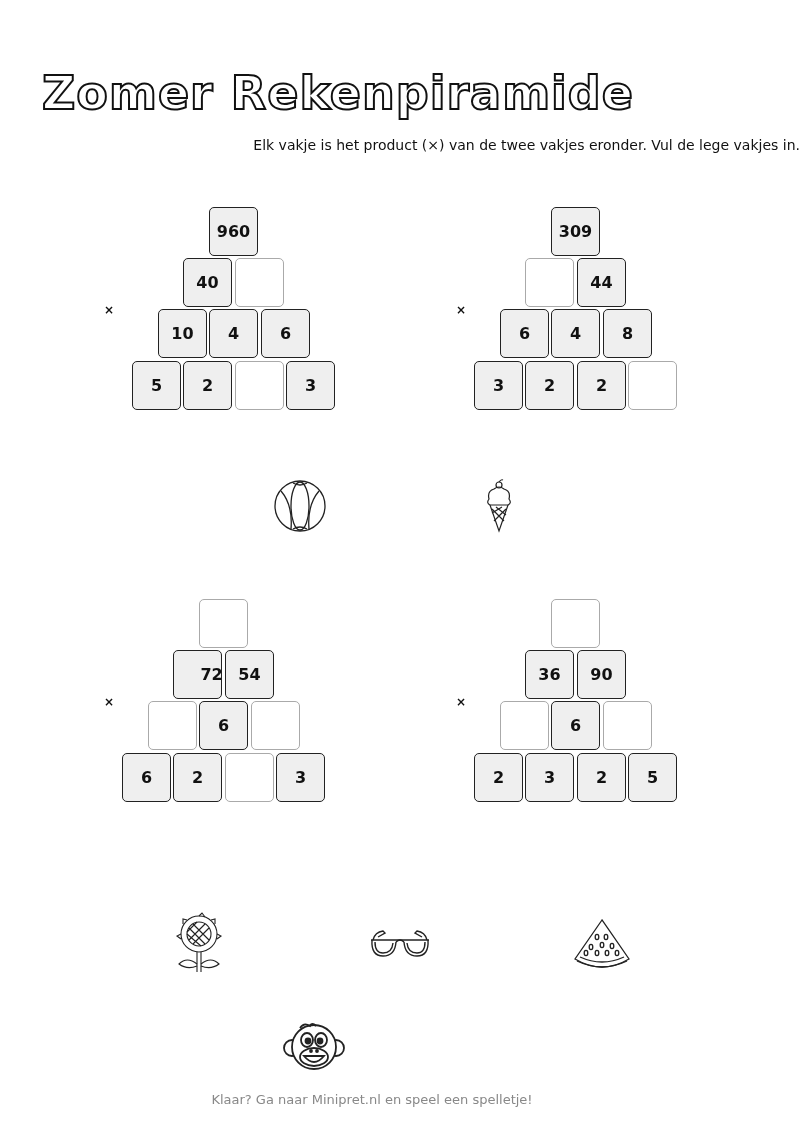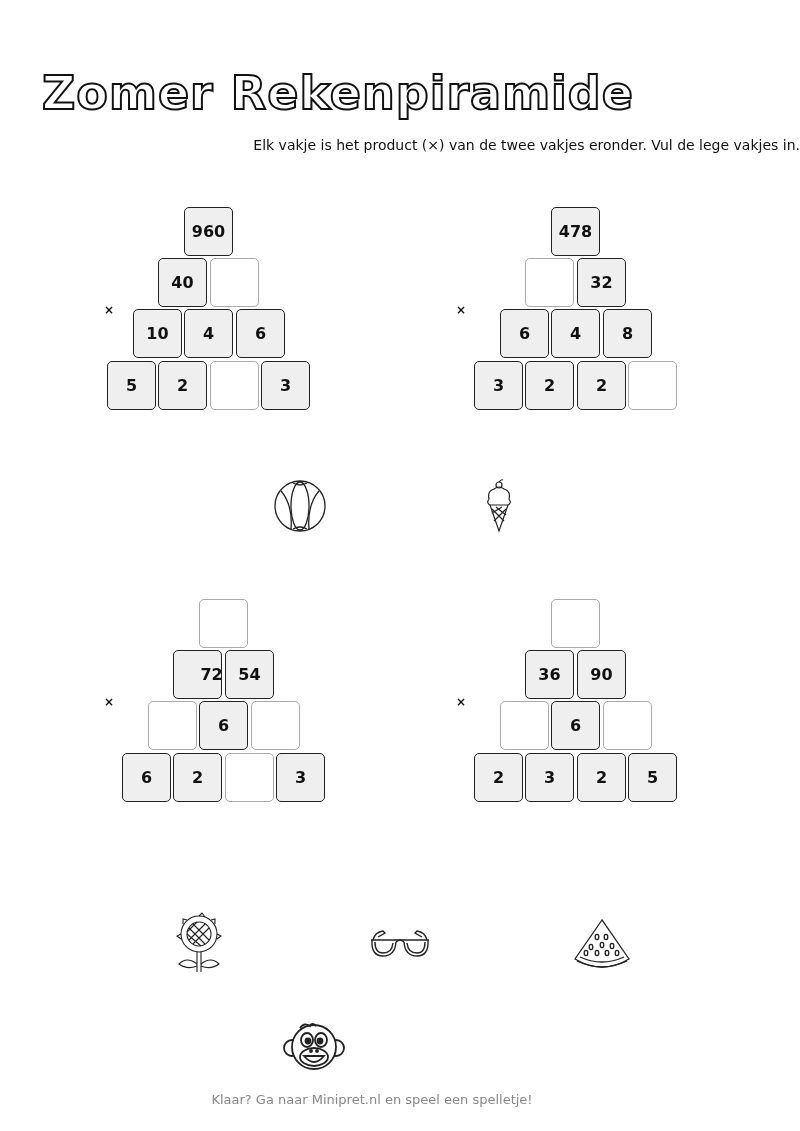--- a/index.html
+++ b/index.html
@@ -14,38 +14,38 @@
   .logo { position:absolute; top:1020px; left:282px; width:240px; height:56px; }
   .logo-text { position:absolute; left:70px; top:2px; font-size:40px; font-weight:bold; color:#fff; -webkit-text-stroke:1.6px #111; font-family:"DejaVu Sans", sans-serif; }
   .footer { position:absolute; top:1092px; left:0; width:744px; text-align:center; font-size:13px; color:#888; }
 </style>
 </head>
 <body>
 
 <div class="title">Zomer Rekenpiramide</div>
 <div class="subtitle">Elk vakje is het product (×) van de twee vakjes eronder. Vul de lege vakjes in.</div>
 
-<div class="pyramid" style="left:107px; top:207px;">
+<div class="pyramid" style="left:132px; top:207px;">
   <div class="cell" style="left:77px; top:0;">960</div>
   <div class="cell" style="left:51px; top:51px;">40</div>
   <div class="cell empty" style="left:103px; top:51px;"></div>
   <div class="cell" style="left:26px; top:102px;">10</div>
   <div class="cell" style="left:77px; top:102px;">4</div>
   <div class="cell" style="left:129px; top:102px;">6</div>
   <div class="cell" style="left:0; top:154px;">5</div>
   <div class="cell" style="left:51px; top:154px;">2</div>
   <div class="cell empty" style="left:103px; top:154px;"></div>
   <div class="cell" style="left:154px; top:154px;">3</div>
 </div>
 <div class="mult" style="left:104px; top:303px;">×</div>
 
 <div class="pyramid" style="left:474px; top:207px;">
-  <div class="cell" style="left:77px; top:0;">478</div>
+  <div class="cell" style="left:77px; top:0;">309</div>
   <div class="cell empty" style="left:51px; top:51px;"></div>
-  <div class="cell" style="left:103px; top:51px;">32</div>
+  <div class="cell" style="left:103px; top:51px;">44</div>
   <div class="cell" style="left:26px; top:102px;">6</div>
   <div class="cell" style="left:77px; top:102px;">4</div>
   <div class="cell" style="left:129px; top:102px;">8</div>
   <div class="cell" style="left:0; top:154px;">3</div>
   <div class="cell" style="left:51px; top:154px;">2</div>
   <div class="cell" style="left:103px; top:154px;">2</div>
   <div class="cell empty" style="left:154px; top:154px;"></div>
 </div>
 <div class="mult" style="left:456px; top:303px;">×</div>
 

